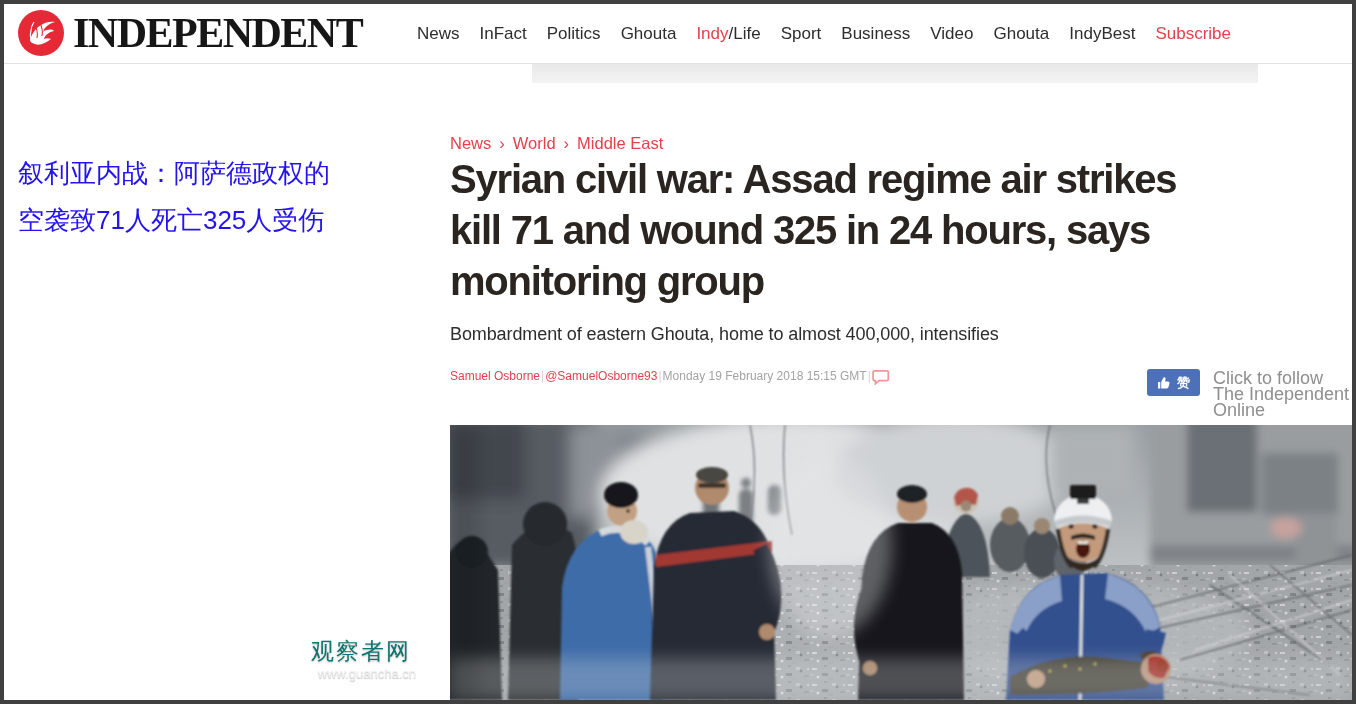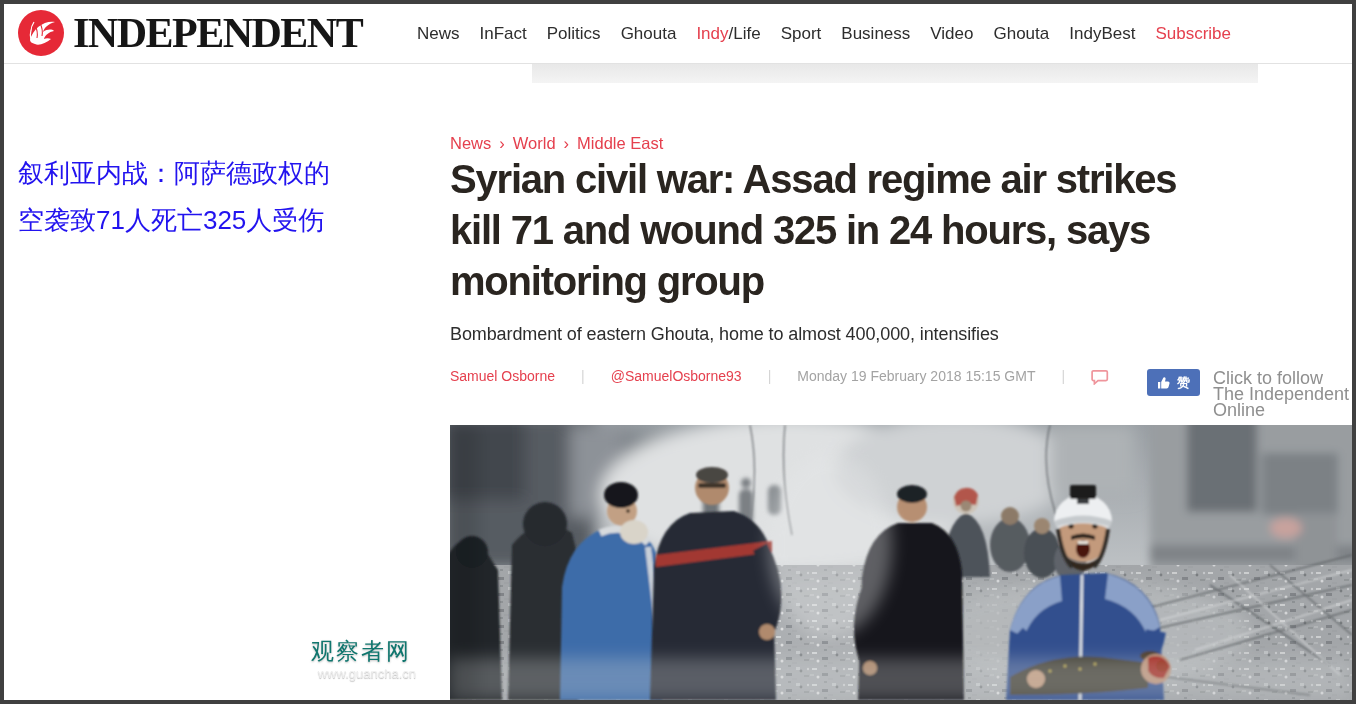--- a/index.html
+++ b/index.html
@@ -23,21 +23,21 @@
   .nav-item .accent{color:var(--accent-red,#e5404e);}
   .ad-strip{position:absolute;left:528px;top:60px;width:726px;height:19px;background:linear-gradient(#e8e8e8,#f4f4f4);}
   
   .annotation{position:absolute;left:14px;top:146px;width:410px;font-size:26px;line-height:47px;color:var(--annotation-blue,#2213ef);}
   
   .breadcrumb{position:absolute;left:446px;top:130px;display:flex;gap:8px;font-size:16.5px;color:var(--accent-red,#e5404e);}
   .crumb{cursor:pointer;}
   .headline{position:absolute;left:446px;top:150px;width:908px;color:var(--headline,#2a2520);
     font-size:40px;line-height:51px;font-weight:700;letter-spacing:-1.2px;}
   .standfirst{position:absolute;left:446px;top:320px;font-size:18px;color:#2d2d2d;letter-spacing:-0.1px;}
-  .byline{position:absolute;left:446px;top:362px;display:flex;align-items:center;gap:26px;font-size:14px;}
+  .byline{position:absolute;left:446px;top:362px;display:flex;align-items:center;gap:1px;font-size:12px;}
   .byline .author,.byline .twitter{color:var(--accent-red,#e5404e);cursor:pointer;}
   .byline .sep{color:#d5d5d5;}
   .byline .timestamp{color:var(--timestamp-gray,#a3a3a3);}
   .comment-icon{display:inline-flex;cursor:pointer;margin-top:3px;}
   
   .follow{position:absolute;left:1143px;top:365px;display:flex;gap:13px;align-items:flex-start;}
   .like-button{background:var(--facebook-blue,#4d70b8);color:#fff;height:27px;border-radius:3px;border:none;
     display:flex;align-items:center;gap:6px;padding:0 10px;font-size:13px;font-weight:700;cursor:pointer;
     font-family:"Liberation Sans",sans-serif;}
   .follow-text{font-size:18px;line-height:16px;color:#8f8f8f;padding-top:1px;}

